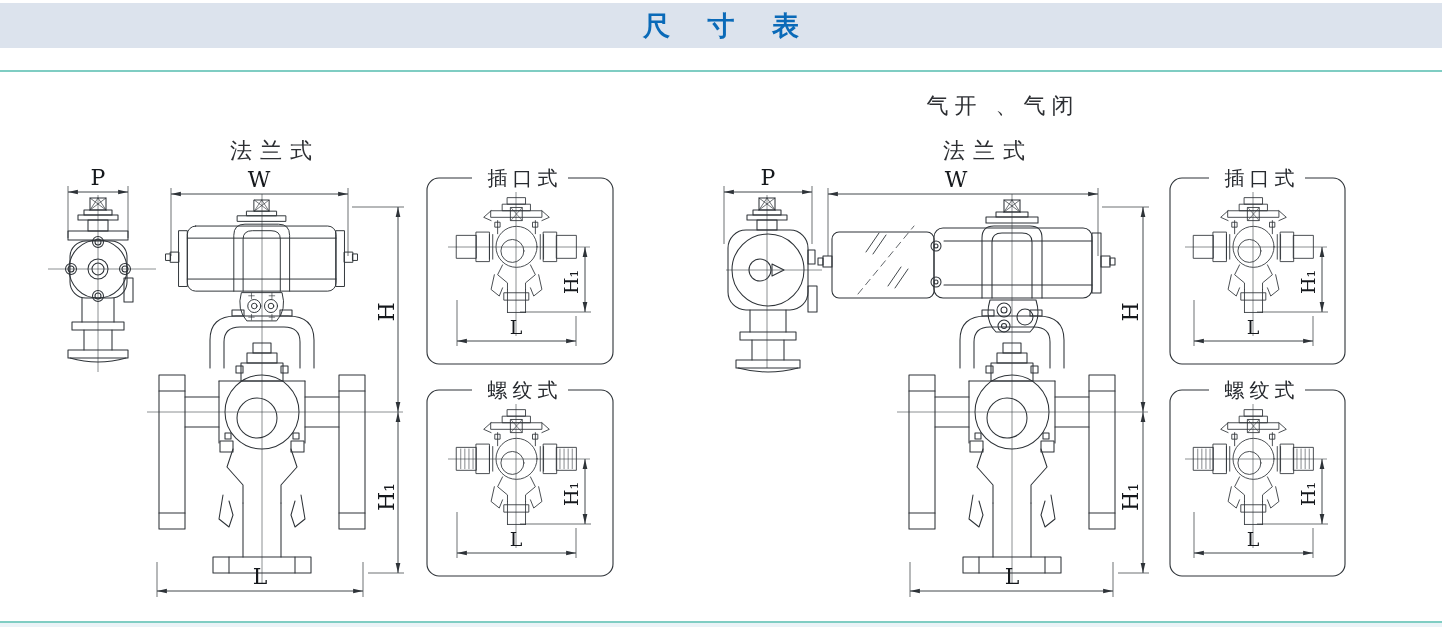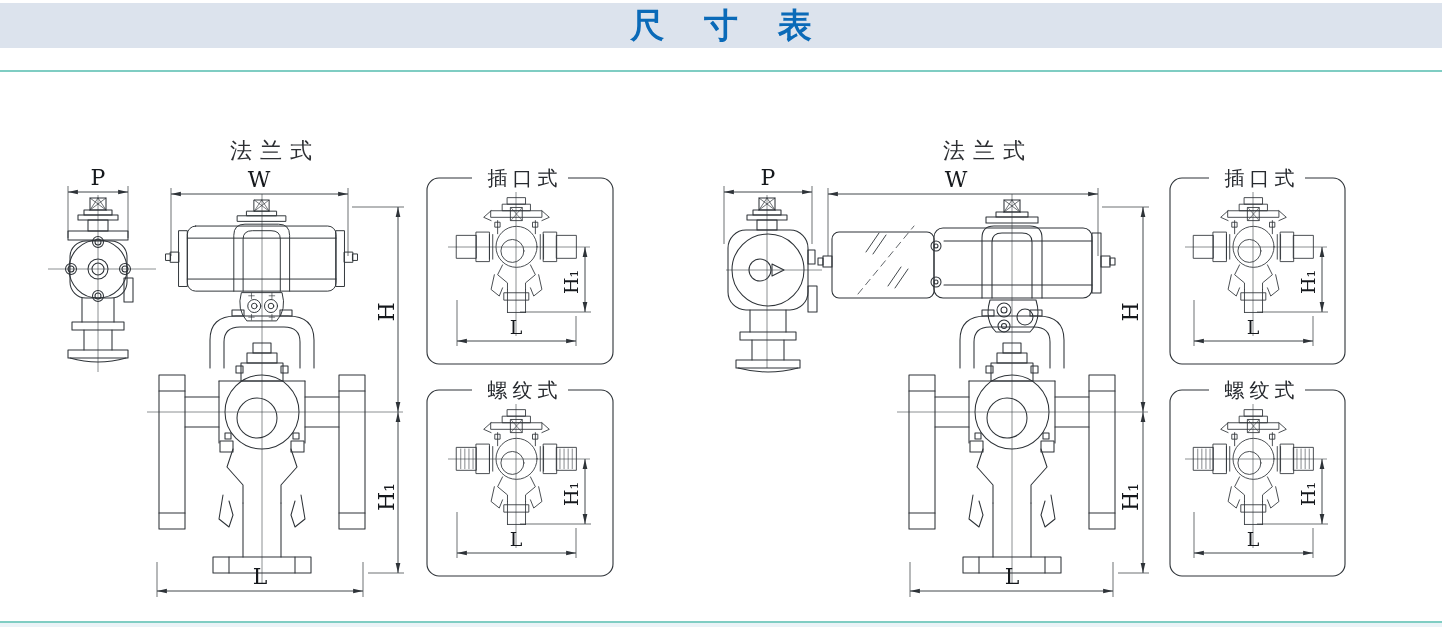--- a/index.html
+++ b/index.html
@@ -1,20 +1,20 @@
 <!DOCTYPE html>
 <html><head>
 <meta charset="utf-8">
 <style>
   html,body{margin:0;padding:0;background:#ffffff;}
   .page{position:relative;width:1442px;height:627px;background:#ffffff;overflow:hidden;
         font-family:"DejaVu Sans",sans-serif;}
   .band{position:absolute;left:0;top:3px;width:1442px;height:45px;background:#dce3ed;
         display:flex;align-items:center;justify-content:center;}
-  .title{color:#0a6ab8;font-size:34px;font-weight:bold;letter-spacing:14px;text-indent:14px;}
+  .title{color:#0a6ab8;font-size:27px;font-weight:bold;letter-spacing:14px;text-indent:14px;}
   .rule{position:absolute;left:0;width:1442px;height:2px;background:#7fcdc3;}
   .rule-top{top:70px;}
   .rule-bottom{top:621px;}
   .footzone{position:absolute;left:0;top:623px;width:1442px;height:4px;background:#eaf3f7;}
   .caption{position:absolute;color:#2d2f33;font-size:22px;text-align:center;white-space:nowrap;}
   svg{position:absolute;left:0;top:0;}
   .ln{fill:none;stroke:#2e3338;stroke-width:1.05;stroke-linejoin:round;stroke-linecap:round;}
   .cl{fill:none;stroke:#2e3338;stroke-width:0.55;}
   .dim{fill:none;stroke:#2e3338;stroke-width:0.9;}
   .ext{fill:none;stroke:#2e3338;stroke-width:0.7;}
@@ -29,20 +29,21 @@
 <div class="page">
 
   <div class="band">
     <span class="title">尺 寸 表</span>
   </div>
   <div class="rule rule-top"></div>
   <div class="rule rule-bottom"></div>
   <div class="footzone"></div>
 
   <div class="caption" style="left:201px;top:136px;width:140px;letter-spacing:8px;text-indent:8px;">法兰式</div>
+  <div class="caption" style="left:880px;top:91px;width:240px;letter-spacing:6px;text-indent:6px;">气开 、气闭</div>
   <div class="caption" style="left:914px;top:136px;width:140px;letter-spacing:8px;text-indent:8px;">法兰式</div>
 
   <svg width="1442" height="627" viewBox="0 0 1442 627">
     <defs>
       <marker id="da" viewBox="0 0 12 12" refX="11" refY="6" markerWidth="12" markerHeight="12" orient="auto-start-reverse">
         <path d="M11,6 L0,3.4 L0,8.6 z" fill="#2e3338"></path>
       </marker>
 
       <g id="valve-body" class="ln">
         <rect x="2" y="40" width="26" height="154"></rect>

